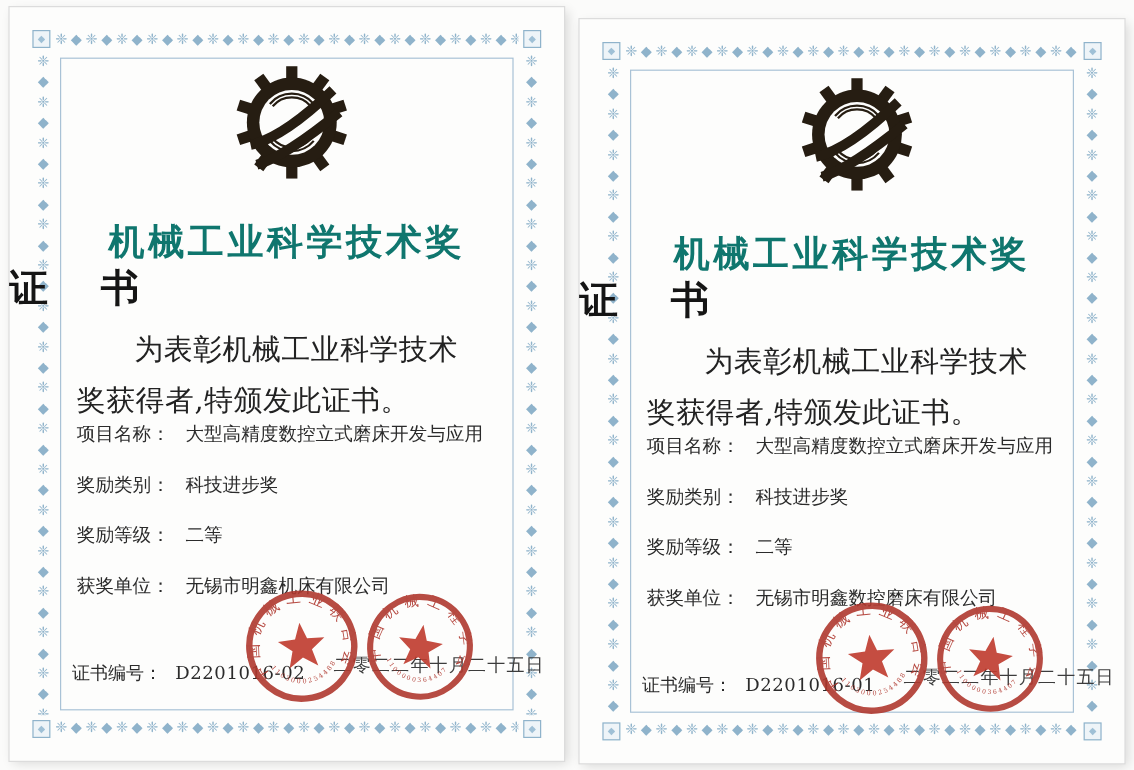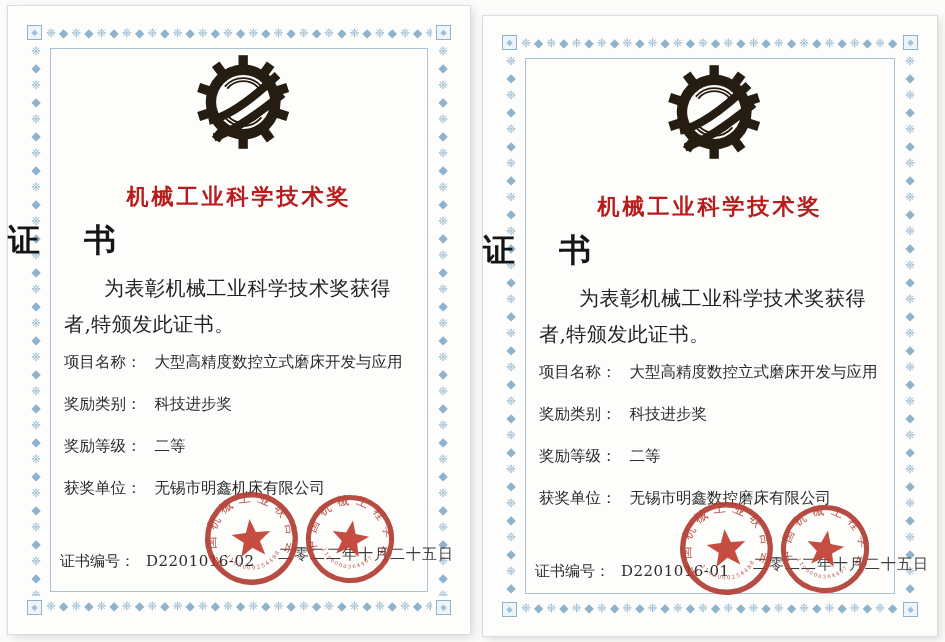--- a/index.html
+++ b/index.html
@@ -37,29 +37,29 @@
   .corner.tl{top:19px;left:19px;}
   .corner.tr{top:19px;right:19px;}
   .corner.bl{bottom:19px;left:19px;}
   .corner.br{bottom:19px;right:19px;}
   .inner-line{position:absolute;inset:42px;border:1px solid #a9c2d6;pointer-events:none;}
 
   .logo{position:absolute;top:44px;left:50%;transform:translateX(-46%);width:104px;height:104px;}
 
   .title{
     position:absolute;top:176px;left:0;right:0;text-align:center;
-    font-size:22px;font-weight:bold;letter-spacing:3px;color:#b91c1c;
+    font-size:30px;font-weight:bold;letter-spacing:3px;color:#0f766e;
   }
   .subtitle{
     position:absolute;top:213px;left:0;right:0;text-align:left;
     font-size:32px;font-weight:bold;letter-spacing:6px;color:#151515;
   }
   .body-text{
     position:absolute;top:264px;left:56px;width:336px;
-    font-size:20px;line-height:1.8;text-indent:2em;color:#222;
+    font-size:24px;line-height:1.8;text-indent:2em;color:#222;
     letter-spacing:.5px;
   }
   .fields{position:absolute;top:348px;left:56px;right:38px;}
   .field{display:flex;gap:13px;font-size:15.5px;color:#2b2b2b;line-height:17px;margin-bottom:25px;}
   .field-label{white-space:nowrap;}
   .footer{
     position:absolute;top:546px;left:52px;display:flex;gap:11px;
     font-size:15px;color:#2b2b2b;
   }
   .cert-no{font-family:"DejaVu Serif","Liberation Serif",serif;letter-spacing:.5px;}

